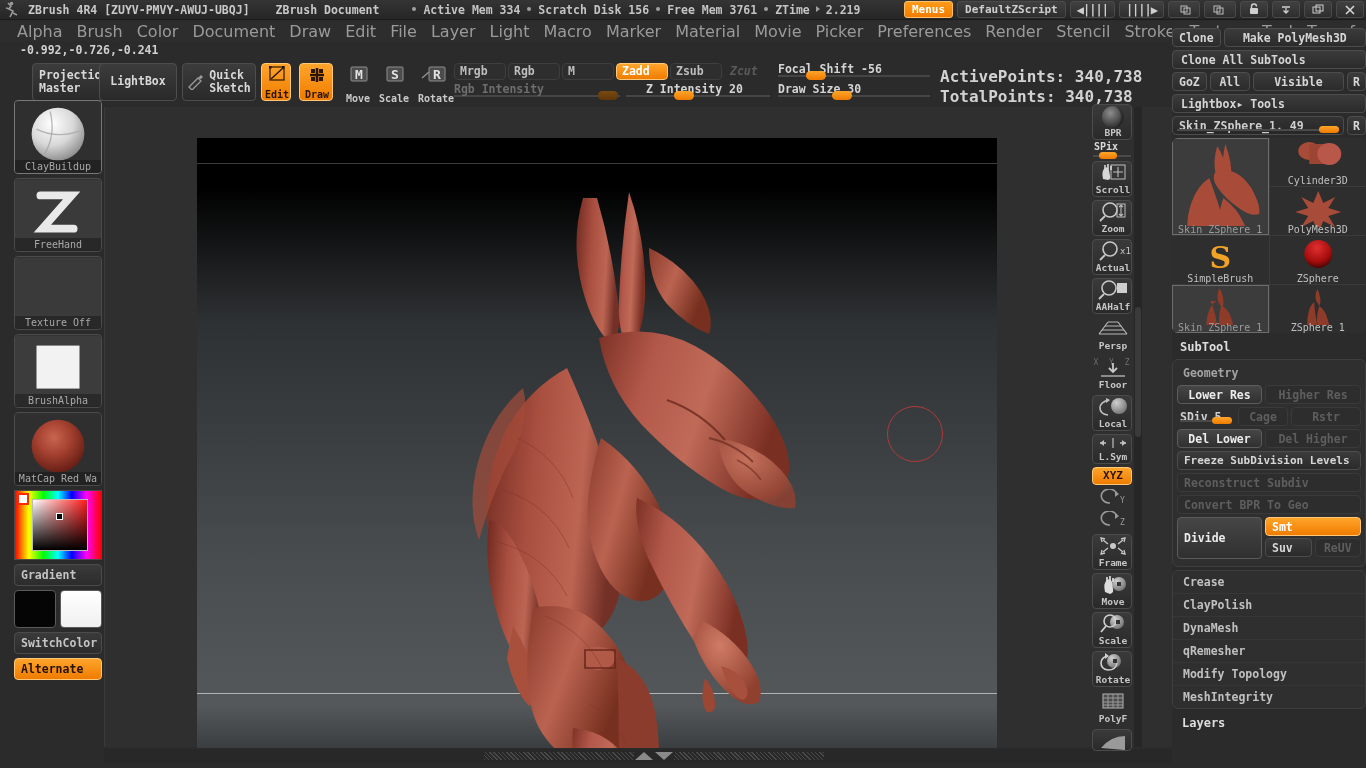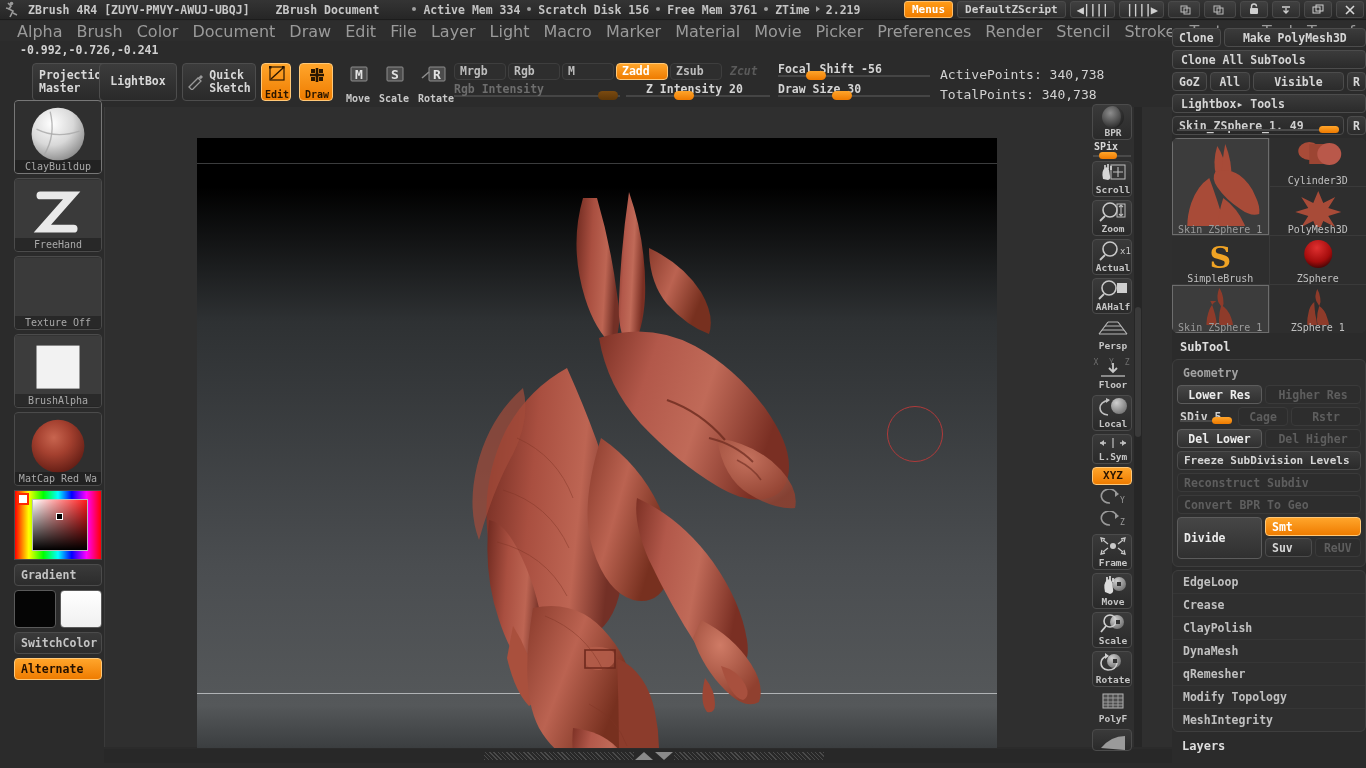--- a/index.html
+++ b/index.html
@@ -82,21 +82,21 @@
 
   
   .slider { position:absolute; height:14px; cursor:pointer; }
   .slider .track { position:absolute; left:0; right:0; top:11px; height:2px; background:#454545; }
   .slider .knob { position:absolute; top:7px; width:20px; height:9px; border-radius:5px;
                   background:linear-gradient(#ffa52b,#ee7a00); }
   .slider .knob.dim { background:linear-gradient(#7a4a10,#5e3708); }
   .slider .cap { position:absolute; left:0; top:-2px; color:#d4d4d4; font-weight:bold; font-size:11.5px; white-space:nowrap; }
   .slider .cap.dim { color:#6d6d6d; }
 
-  .pointinfo { position:absolute; color:#d2d2d2; font-weight:normal; font-size:13px; white-space:nowrap; }
+  .pointinfo { position:absolute; color:#d2d2d2; font-weight:bold; font-size:16px; white-space:nowrap; }
 
   
   .lefttray { position:absolute; left:14px; top:100px; width:90px; }
   .lbox { position:relative; width:88px; margin-bottom:4px; border:1px solid #4b4b4b;
           border-radius:4px; background:#313131; overflow:hidden; cursor:pointer; }
   .lbox .cap { position:absolute; left:0; bottom:0; width:100%; text-align:center;
                font-size:10px; color:#a9a9a9; background:rgba(20,20,20,.45); padding:1px 0; }
   .lbox.sel { border-color:#777; }
   .thumb { width:100%; height:72px; display:block; }
 
@@ -991,21 +991,20 @@
           <div class="pb on" style="justify-content:flex-start; padding-left:6px;">Smt</div>
           <div style="display:flex; gap:3px;">
             <div class="pb" style="flex:1; justify-content:flex-start; padding-left:6px;">Suv</div>
             <div class="pb dis" style="flex:1;">ReUV</div>
           </div>
         </div>
       </div>
     </div>
 
     <div class="menulist" id="geomenu">
-        <div>EdgeLoop</div>
         <div>Crease</div>
         <div>ClayPolish</div>
         <div>DynaMesh</div>
         <div>qRemesher</div>
         <div>Modify Topology</div>
         <div>MeshIntegrity</div>
       </div>
 
     <div id="rootmenu">
         <div class="rootitem">Layers</div>

